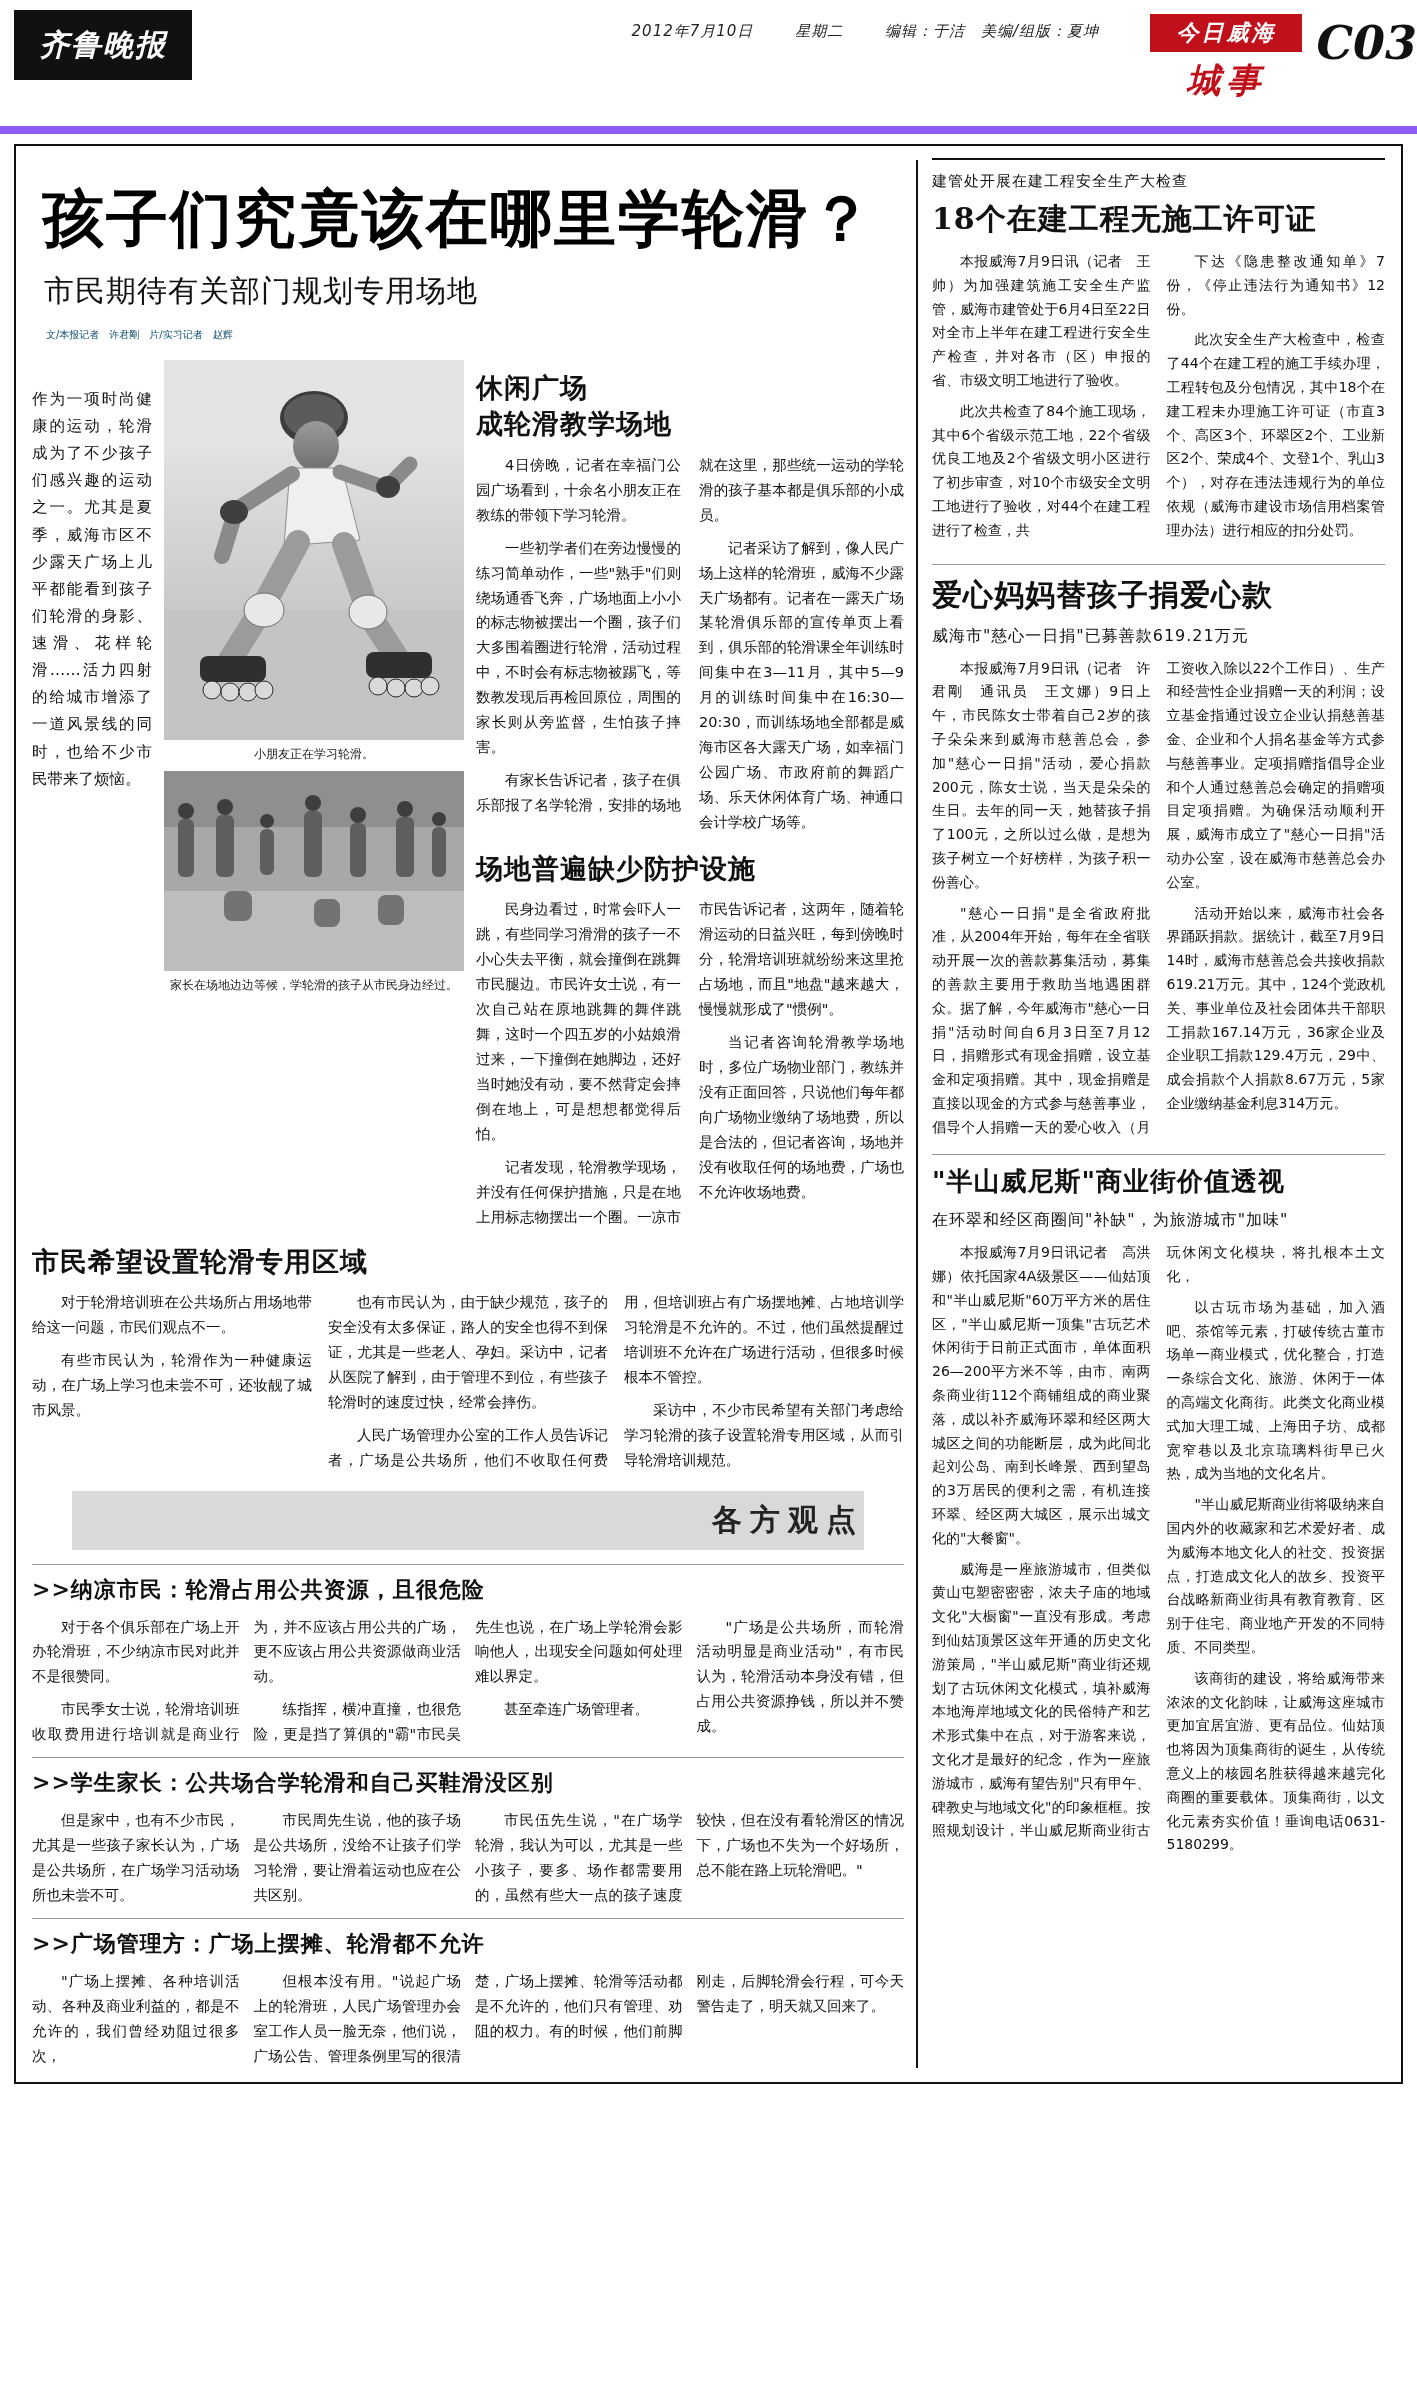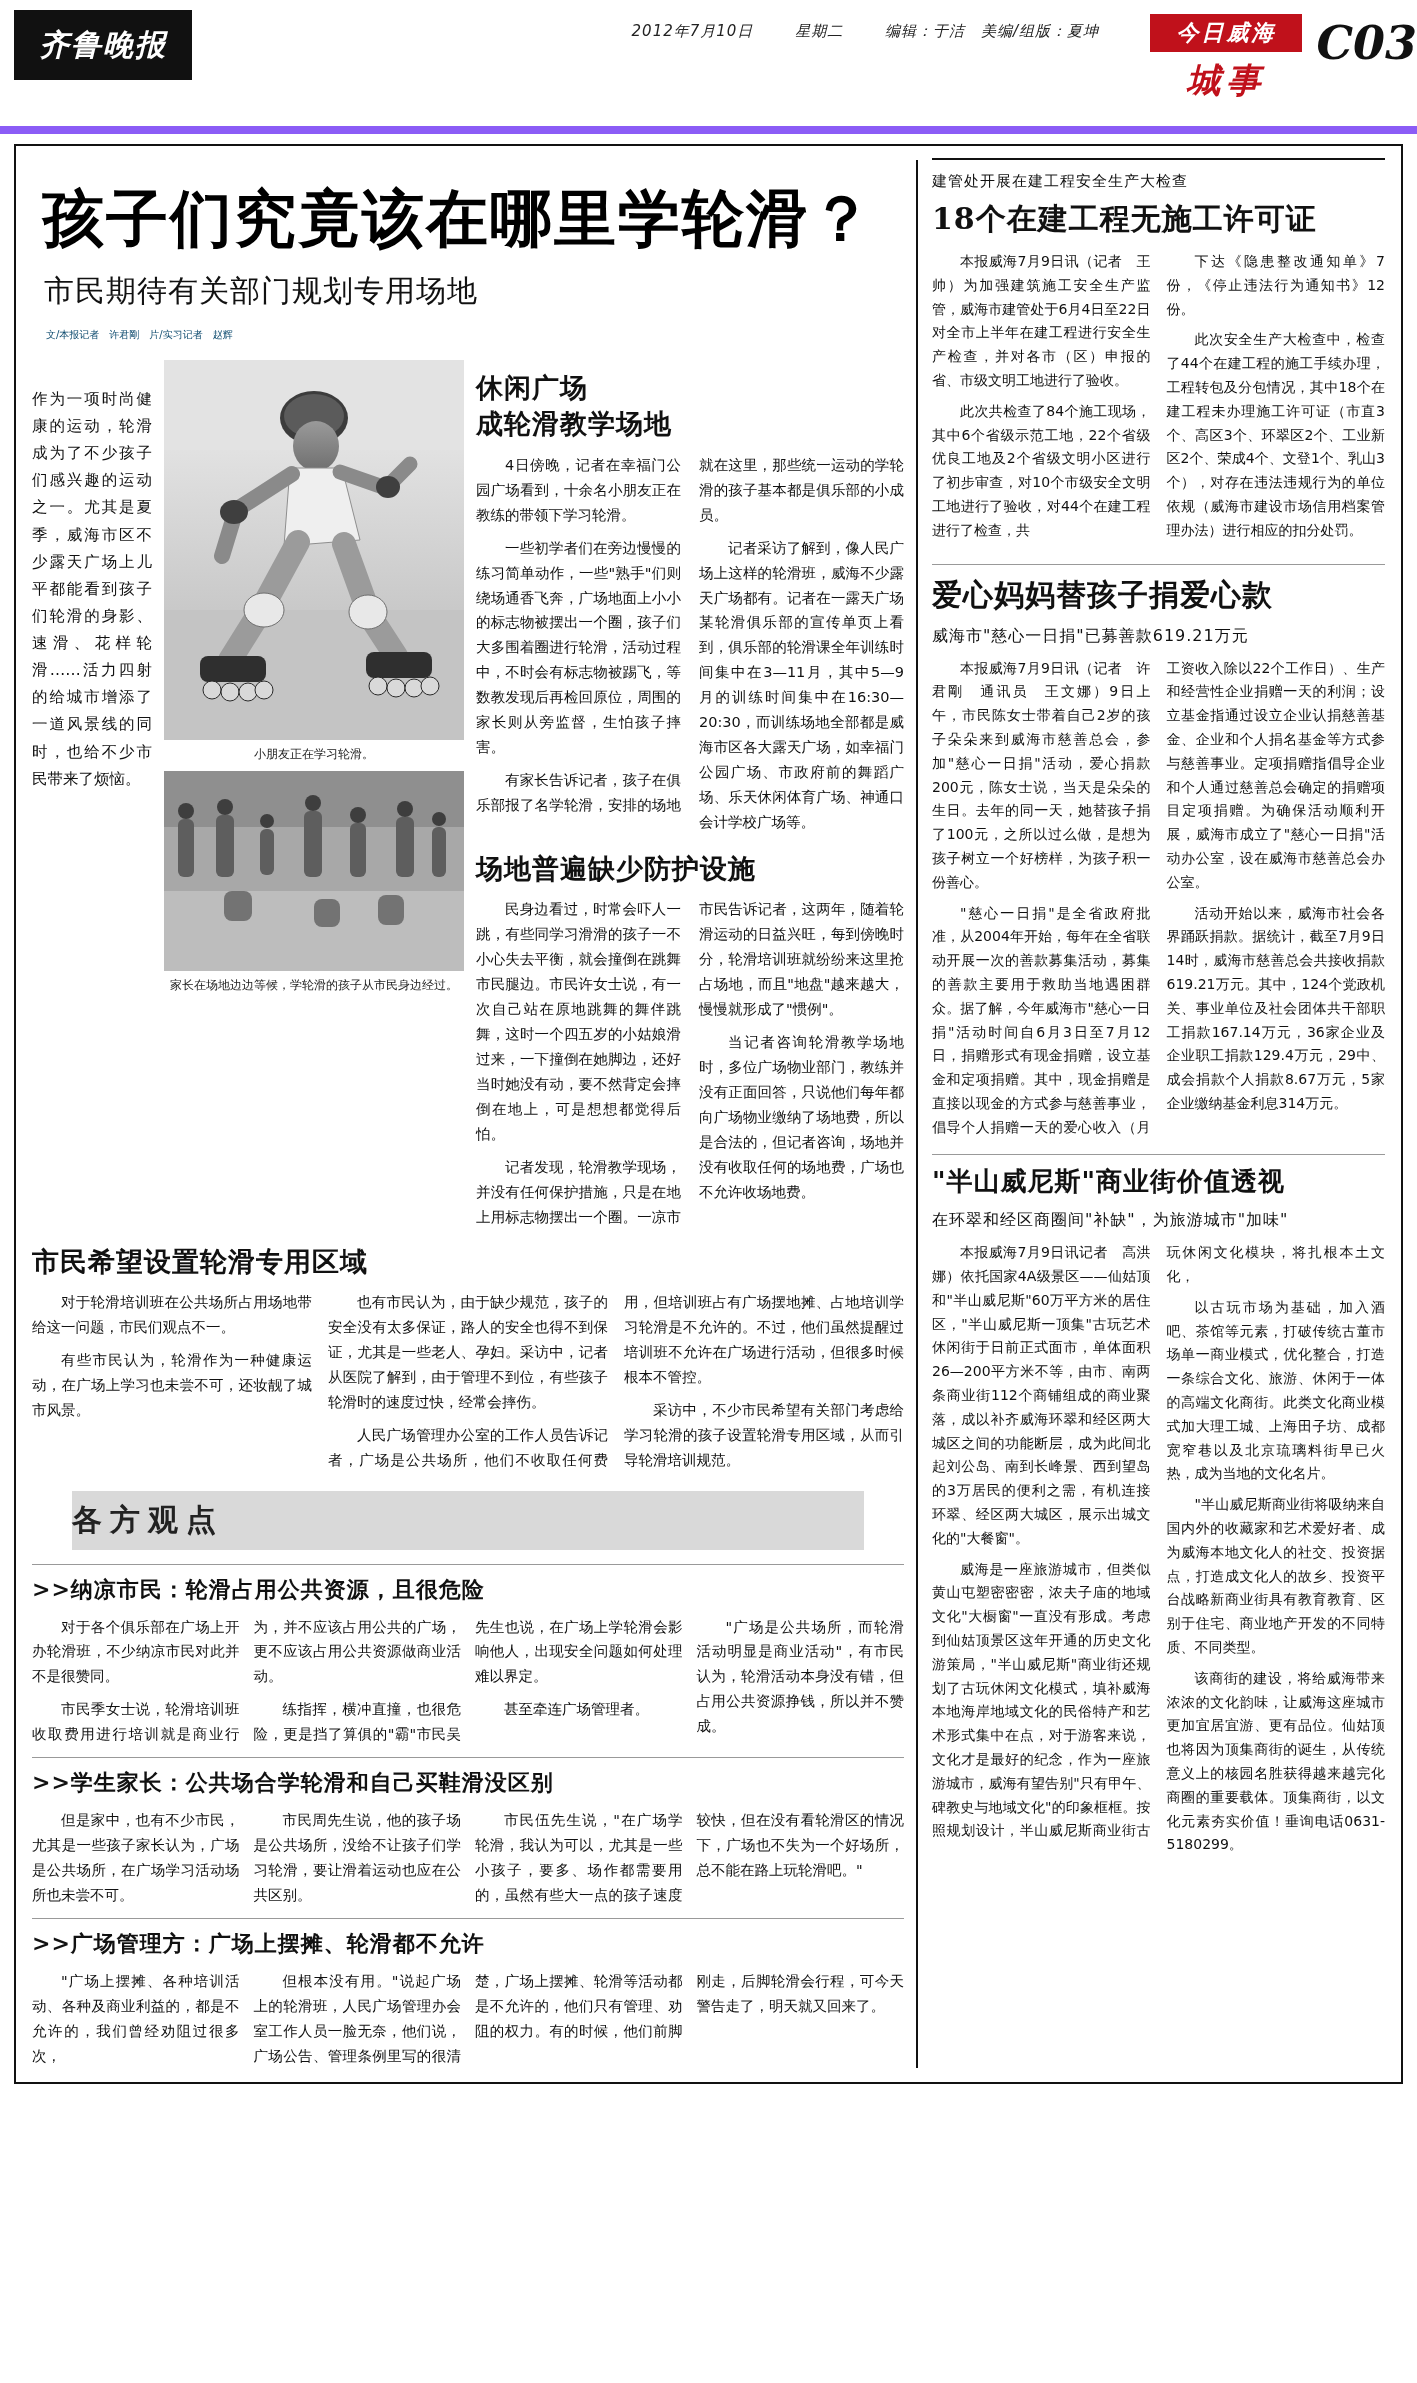--- a/index.html
+++ b/index.html
@@ -169,21 +169,21 @@
     width:300px; height:200px;
     margin-top:8px;
     background:linear-gradient(180deg,#8d8d8d,#bdbdbd 40%,#9a9a9a);
     position:relative;
     overflow:hidden;
   }
   
   .mid-sec { margin-top:14px; }
   .panel-title {
     background:#d9d9d9;
-    text-align:left;
+    text-align:right;
     font-family:"DejaVu Serif", serif;
     font-weight:bold;
     font-size:30px;
     letter-spacing:8px;
     padding:9px 0;
     margin:18px 40px 14px 40px;
     color:#222;
   }
   .view-block { border-top:1px solid #999; padding-top:8px; margin-bottom:10px; }
   .view-head {

